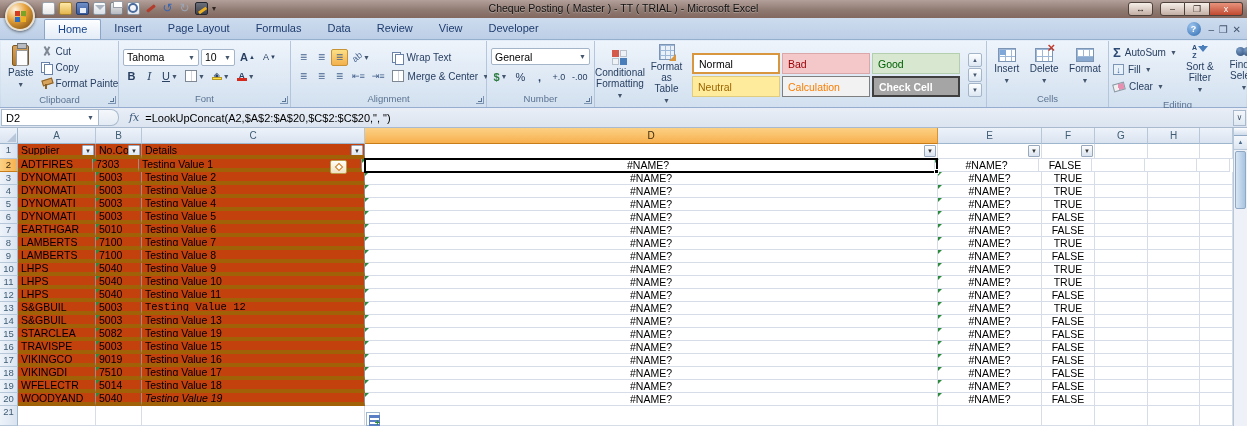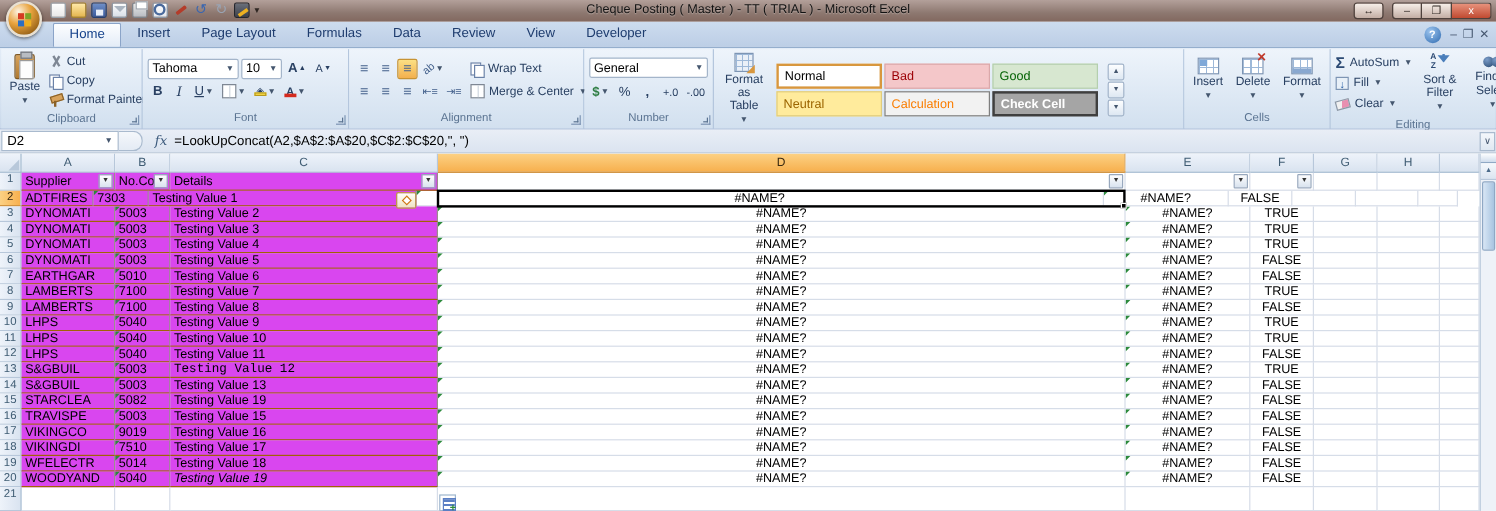--- a/index.html
+++ b/index.html
@@ -138,21 +138,21 @@
   
   .grid { position:relative; height:298px; background:#fff; overflow:hidden; }
   .grow { display:flex; }
   .corner { width:18px; height:16px; background:linear-gradient(#eef3fa,#d9e3f0); border-right:1px solid #9eb6ce; border-bottom:1px solid #9eb6ce; position:relative; }
   .corner::after { content:""; position:absolute; right:1px; bottom:1px; width:0; height:0; border-left:9px solid transparent; border-bottom:9px solid #b8c8da; }
   .colhdr { height:16px; background:linear-gradient(#eef3fa,#d9e3f0); border-right:1px solid #b7c7da; border-bottom:1px solid #9eb6ce; font-size:10px; color:#3f5c73; text-align:center; line-height:15px; }
   .colhdr.sel { background:linear-gradient(#fcd184,#f7b04e); border-right:1px solid #d89434; border-bottom:1px solid #c87d18; color:#3b2a10; }
   .rowhdr { width:18px; background:linear-gradient(90deg,#eef3fa,#d9e3f0); border-right:1px solid #9eb6ce; border-bottom:1px solid #b7c7da; font-size:9.5px; color:#3f5c73; text-align:center; }
   .rowhdr.sel { background:linear-gradient(90deg,#fcd184,#f7b04e); border-bottom:1px solid #c87d18; color:#3b2a10; }
   .c { border-right:1px solid #d6dde8; border-bottom:1px solid #d6dde8; font-size:10.5px; color:#000; white-space:nowrap; overflow:hidden; position:relative; display:flex; align-items:center; padding:0 3px; }
-  .c.pink { background:#d946ef; border-right:1px solid #9b8e8e; border-bottom:1px solid #a16207; }
+  .c.pink { background:#c2410c; border-right:1px solid #9b8e8e; border-bottom:4px solid #a16207; }
   .c.ctr { justify-content:center; padding:0; }
   .filterbtn { position:absolute; right:1px; top:1px; width:12px; height:12px; background:linear-gradient(#fdfdfd,#d9e3ef); border:1px solid #98a8bd; border-radius:1px; font-size:6px; color:#333; display:flex; align-items:center; justify-content:center; }
   .gt { position:absolute; left:0; top:0; width:0; height:0; border-top:4px solid #2c8a3c; border-right:4px solid transparent; }
   .sel-box { position:absolute; border:2px solid #000; z-index:6; }
   .fill-handle { position:absolute; right:-3px; bottom:-3px; width:5px; height:5px; background:#000; border:1px solid #fff; }
   .smart-tag { position:absolute; z-index:7; width:17px; height:14px; background:linear-gradient(#fffef8,#efe3c4); border:1px solid #bd9a4a; border-radius:2px; display:flex; align-items:center; justify-content:center; }
   .smart-tag .diamond { width:6px; height:6px; background:#fff; border:1px solid #d07818; transform:rotate(45deg); }
   .fill-opt { position:absolute; z-index:5; width:14px; height:14px; background:#fff; border:1px solid #9eb6ce; }
   .fill-opt::before { content:""; position:absolute; left:2px; top:2px; width:9px; height:9px;
      background:repeating-linear-gradient(#5b7fc4 0 2px, #fff 2px 4px); border:1px solid #5b7fc4; }
@@ -371,20 +371,30 @@
             <span>-.00</span>
           </div>
       </div>
     </div>
     <div class="rg-cap"><span>Number</span><span class="launcher"></span></div>
   </div>
 
   <div class="rgroup" style="width:392px">
     <div class="rg-body" style="gap:6px">
       <div class="bigbtn twoline">
+        <span class="cf-icon">
+            <i></i>
+            <i></i>
+            <i></i>
+            <i></i>
+          </span>
+        <span>Conditional Formatting</span>
+          <span class="caret">▼</span>
+      </div>
+      <div class="bigbtn twoline">
         <span class="ft-icon"></span>
         <span>Format as Table</span>
           <span class="caret">▼</span>
       </div>
       <div class="gallery">
           <div class="chip normal">Normal</div>
           <div class="chip bad">Bad</div>
           <div class="chip good">Good</div>
           <div class="chip neutral">Neutral</div>
           <div class="chip calculation">Calculation</div>
@@ -495,21 +505,21 @@
         </div>
         <div class="c" style="width: 53px; height: 15px;">
           <span class="filterbtn">▼</span>
         </div>
         <div class="c" style="width: 53px; height: 15px;"></div>
         <div class="c" style="width: 52px; height: 15px;"></div>
         <div class="c" style="width: 33px; height: 15px;"></div>
       </div>
       <div class="grow" style="height: 13px;">
         <div class="rowhdr sel" style="line-height: 12px;">2</div>
-        <div class="c pink" style="width: 60px; height: 13px;">ADTFIRES</div>
+        <div class="c pink" style="width: 75px; height: 13px;">ADTFIRES</div>
         <div class="c pink" style="width: 46px; height: 13px;">7303<span class="gt"></span></div>
         <div class="c pink" style="width: 223px; height: 13px;">Testing Value 1</div>
         <div class="c ctr" style="width: 573px; height: 13px;">#NAME?<span class="gt"></span></div>
         <div class="c ctr" style="width: 104px; height: 13px;">#NAME?<span class="gt"></span></div>
         <div class="c ctr" style="width: 53px; height: 13px;">FALSE</div>
         <div class="c" style="width: 53px; height: 13px;"></div>
         <div class="c" style="width: 52px; height: 13px;"></div>
         <div class="c" style="width: 33px; height: 13px;"></div>
       </div>
       <div class="grow" style="height: 13px;">

